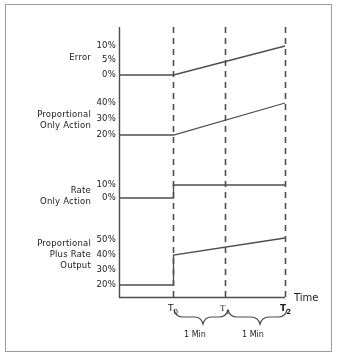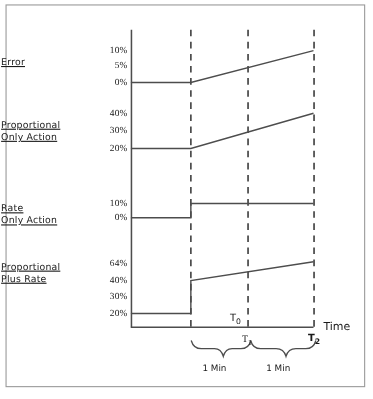--- a/index.html
+++ b/index.html
@@ -29,26 +29,25 @@
   }
   .lbl {
     position: absolute;
     color: #1a1a1a;
     font-size: 8.5px;
     line-height: 11px;
     white-space: nowrap;
     letter-spacing: 0.2px;
   }
   .series-name {
-    text-decoration: underline;
+    text-align: right;
   }
   .tick {
     text-align: right;
     width: 26px;
-    font-family: Liberation Serif, serif;
   }
   #plot-svg {
     position: absolute;
     left: 0;
     top: 0;
   }
   .timelbl {
     position: absolute;
     color: #1a1a1a;
     font-size: 9px;
@@ -79,33 +78,34 @@
     <div class="lbl series-name" style="left:-5px; top:47px; width:90px;">Error</div>
 
     <div class="lbl series-name" style="left:-5px; top:104px; width:90px;">Proportional</div>
     <div class="lbl series-name" style="left:-5px; top:115px; width:90px;">Only  Action</div>
 
     <div class="lbl series-name" style="left:-5px; top:180px; width:90px;">Rate</div>
     <div class="lbl series-name" style="left:-5px; top:191px; width:90px;">Only  Action</div>
 
     <div class="lbl series-name" style="left:-5px; top:233px; width:90px;">Proportional</div>
     <div class="lbl series-name" style="left:-5px; top:244px; width:90px;">Plus  Rate</div>
+    <div class="lbl series-name" style="left:-5px; top:255px; width:90px;">Output</div>
 
     <div class="lbl tick" style="left:84px; top:35px;">10%</div>
     <div class="lbl tick" style="left:84px; top:49px;">5%</div>
     <div class="lbl tick" style="left:84px; top:64px;">0%</div>
 
     <div class="lbl tick" style="left:84px; top:92px;">40%</div>
     <div class="lbl tick" style="left:84px; top:108px;">30%</div>
     <div class="lbl tick" style="left:84px; top:124px;">20%</div>
 
     <div class="lbl tick" style="left:84px; top:174px;">10%</div>
     <div class="lbl tick" style="left:84px; top:187px;">0%</div>
 
-    <div class="lbl tick" style="left:84px; top:229px;">64%</div>
+    <div class="lbl tick" style="left:84px; top:229px;">50%</div>
     <div class="lbl tick" style="left:84px; top:244px;">40%</div>
     <div class="lbl tick" style="left:84px; top:259px;">30%</div>
     <div class="lbl tick" style="left:84px; top:274px;">20%</div>
 
     <svg id="plot-svg" width="327" height="348" viewBox="0 0 327 348">
 
       <line x1="113.5" y1="22" x2="113.5" y2="293" stroke="#4d4d4d" stroke-width="1.4"></line>
 
       <line x1="113" y1="292.5" x2="279" y2="292.5" stroke="#4d4d4d" stroke-width="1.4"></line>
 
@@ -119,21 +119,21 @@
 
       <polyline points="113,193 167.5,193 167.5,180 279,180" fill="none" stroke="#4d4d4d" stroke-width="1.3"></polyline>
 
       <polyline points="113,280 167.5,280 167.5,250 279,233" fill="none" stroke="#4d4d4d" stroke-width="1.3"></polyline>
 
       <path d="M 168 305 q 2 7 9 7 L 189 312 q 6 0 8 7 q 2 -7 8 -7 L 213 312 q 7 0 9 -7" fill="none" stroke="#4d4d4d" stroke-width="1.2" stroke-linecap="round"></path>
 
       <path d="M 222 305 q 2 7 9 7 L 245 312 q 7 0 9 7 q 2 -7 9 -7 L 272 312 q 7 0 9 -7" fill="none" stroke="#4d4d4d" stroke-width="1.2" stroke-linecap="round"></path>
     </svg>
 
-    <div class="timelbl" style="left:162px; top:280px;margin-left:41px;">
+    <div class="timelbl" style="left:162px; top:298px;">
       <span>T</span><sub>0</sub>
     </div>
     <div class="timelbl" style="left:214px; top:298px;font-family:Liberation Serif, serif;">
       <span>T</span><sub>1</sub>
     </div>
     <div class="timelbl" style="left:274px; top:298px;font-weight:bold;">
       <span>T</span><sub>2</sub>
     </div>
 
     <div class="axis-title" style="left:288px; top:287px;">Time</div>

